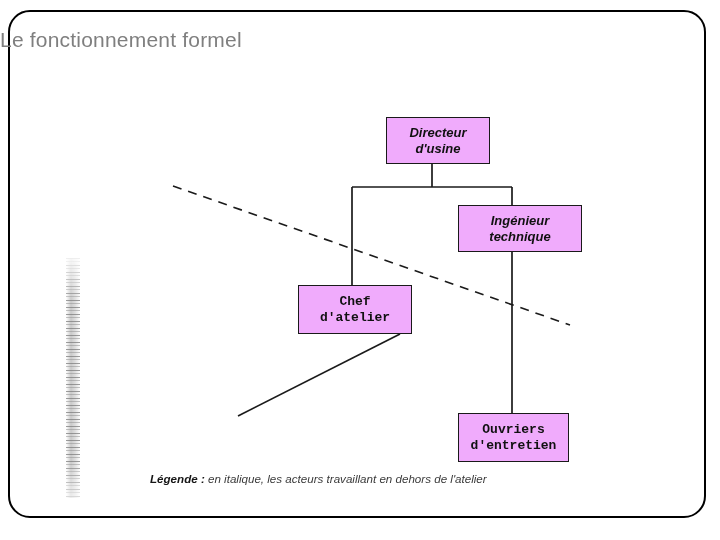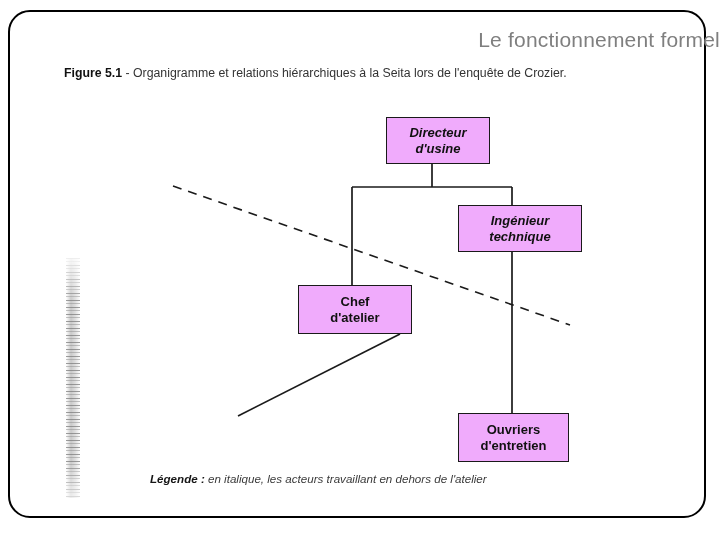--- a/index.html
+++ b/index.html
@@ -28,21 +28,21 @@
     box-sizing: border-box;
     background: #ffffff;
   }
 
   
   #slide-title {
     position: absolute;
     left: 0px;
     top: 28px;
     width: 720px;
-    text-align: right;
+    text-align: left;
     font-size: 21px;
     color: #7f7f7f;
     letter-spacing: 0.2px;
     white-space: nowrap;
   }
 
   
   #figure-scan {
     position: absolute;
     left: 0px;
@@ -115,20 +115,21 @@
     font-family: "Liberation Sans", sans-serif;
     z-index: 3;
   }
   .org-box.italic {
     font-style: italic;
     font-weight: bold;
   }
   .org-box.upright {
     font-style: normal;
     font-weight: bold;
+    font-family: Liberation Mono, monospace;
   }
   .org-box .box-label { display: block; white-space: pre-line; }
 
   
   #box-directeur   { left: 386px; top: 59px;  width: 104px; height: 47px; }
   #box-ingenieur   { left: 458px; top: 147px; width: 124px; height: 47px; }
   #box-chef        { left: 298px; top: 227px; width: 114px; height: 49px; }
   #box-ouvrieres   { left: 148px; top: 355px; width: 115px; height: 48px; }
   #box-ouvriers    { left: 458px; top: 355px; width: 111px; height: 49px; }
 
@@ -154,23 +155,20 @@
 </style>
 </head>
 <body>
 
 <div id="slide-frame"></div>
 
 <div id="slide-title">Le fonctionnement formel</div>
 
 <div id="figure-scan">
 
-  <div id="figure-caption">
-    <span class="cap-label">Figure 5.1</span><span class="cap-text"> - Organigramme et relations hiérarchiques à la Seita lors de l'enquête de Crozier.</span>
-  </div>
 
   <div id="scan-gutter" class="top-fade"></div>
 
   <svg id="connectors" viewBox="0 0 720 445">
 
     <path d="M 432 106 L 432 129" stroke="#1a1a1a" stroke-width="1.7" fill="none"></path>
 
     <path d="M 352 129 L 512 129" stroke="#1a1a1a" stroke-width="1.7" fill="none"></path>
 
     <path d="M 352 129 L 352 227" stroke="#1a1a1a" stroke-width="1.7" fill="none"></path>

